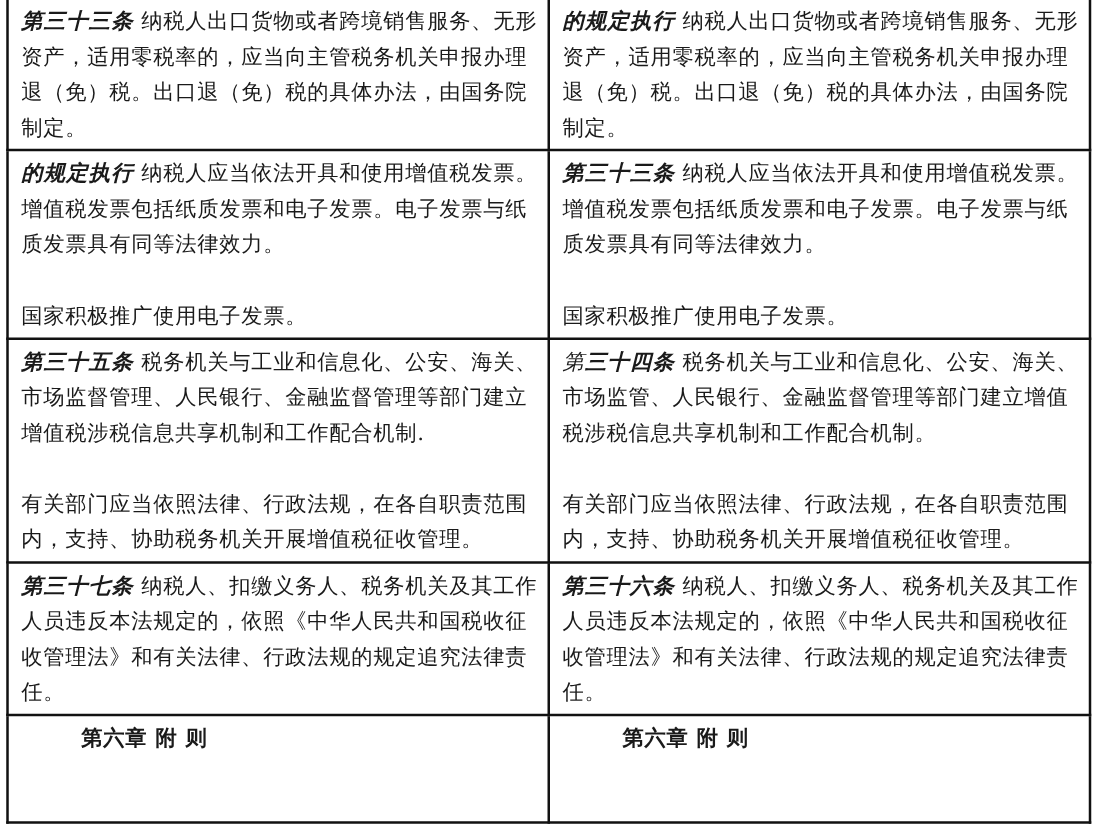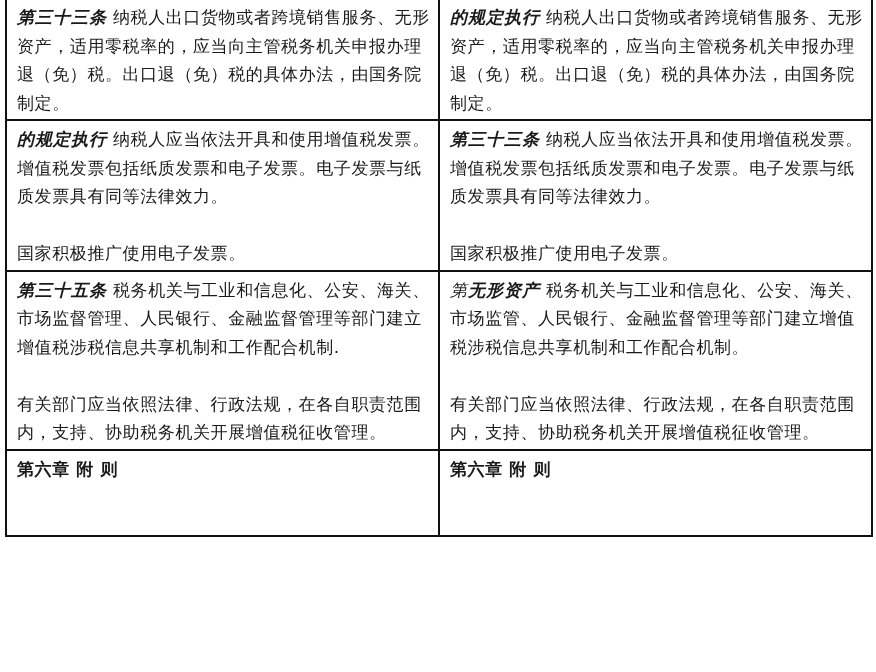--- a/index.html
+++ b/index.html
@@ -39,20 +39,21 @@
       font-family: "DejaVu Sans", "Liberation Sans", sans-serif;
       letter-spacing: 1px;
       margin-right: 6px;
       font-style: italic;
     }
     .art .plain { font-weight: normal; }
     .chapter {
       display: block;
       font-weight: bold;
       font-family: "DejaVu Sans", "Liberation Sans", sans-serif;
+      margin-left: 48px;
     }
     .para { display: block; }
     .gap { display: block; height: 28.5px; }
   </style>
 </head>
 <body>
 
 <table class="table">
   <tbody>
       <tr style="height:113px">
@@ -75,23 +76,31 @@
       <span class="para">国家积极推广使用电子发票。</span>
     </td>
   </tr>
   <tr style="height:163px">
     <td class="col-old">
       <span class="para"><span class="art">第三十五条</span><span>税务机关与工业和信息化、公安、海关、市场监督管理、人民银行、金融监督管理等部门建立增值税涉税信息共享机制和工作配合机制.</span></span>
       <span class="gap"></span>
       <span class="para">有关部门应当依照法律、行政法规，在各自职责范围内，支持、协助税务机关开展增值税征收管理。</span>
     </td>
     <td class="col-new">
-      <span class="para"><span class="art"><span class="plain">第</span><span>无形资产</span></span><span>税务机关与工业和信息化、公安、海关、市场监管、人民银行、金融监督管理等部门建立增值税涉税信息共享机制和工作配合机制。</span></span>
+      <span class="para"><span class="art"><span class="plain">第</span><span>三十四条</span></span><span>税务机关与工业和信息化、公安、海关、市场监管、人民银行、金融监督管理等部门建立增值税涉税信息共享机制和工作配合机制。</span></span>
       <span class="gap"></span>
       <span class="para">有关部门应当依照法律、行政法规，在各自职责范围内，支持、协助税务机关开展增值税征收管理。</span>
+    </td>
+  </tr>
+  <tr style="height:110px">
+    <td class="col-old">
+      <span class="art">第三十七条</span><span>纳税人、扣缴义务人、税务机关及其工作人员违反本法规定的，依照《中华人民共和国税收征收管理法》和有关法律、行政法规的规定追究法律责任。</span>
+    </td>
+    <td class="col-new">
+      <span class="art">第三十六条</span><span>纳税人、扣缴义务人、税务机关及其工作人员违反本法规定的，依照《中华人民共和国税收征收管理法》和有关法律、行政法规的规定追究法律责任。</span>
     </td>
   </tr>
   <tr style="height:86px">
     <td class="col-old">
       <span class="chapter">第六章  附  则</span>
 
     </td>
     <td class="col-new">
       <span class="chapter">第六章  附  则</span>
 

